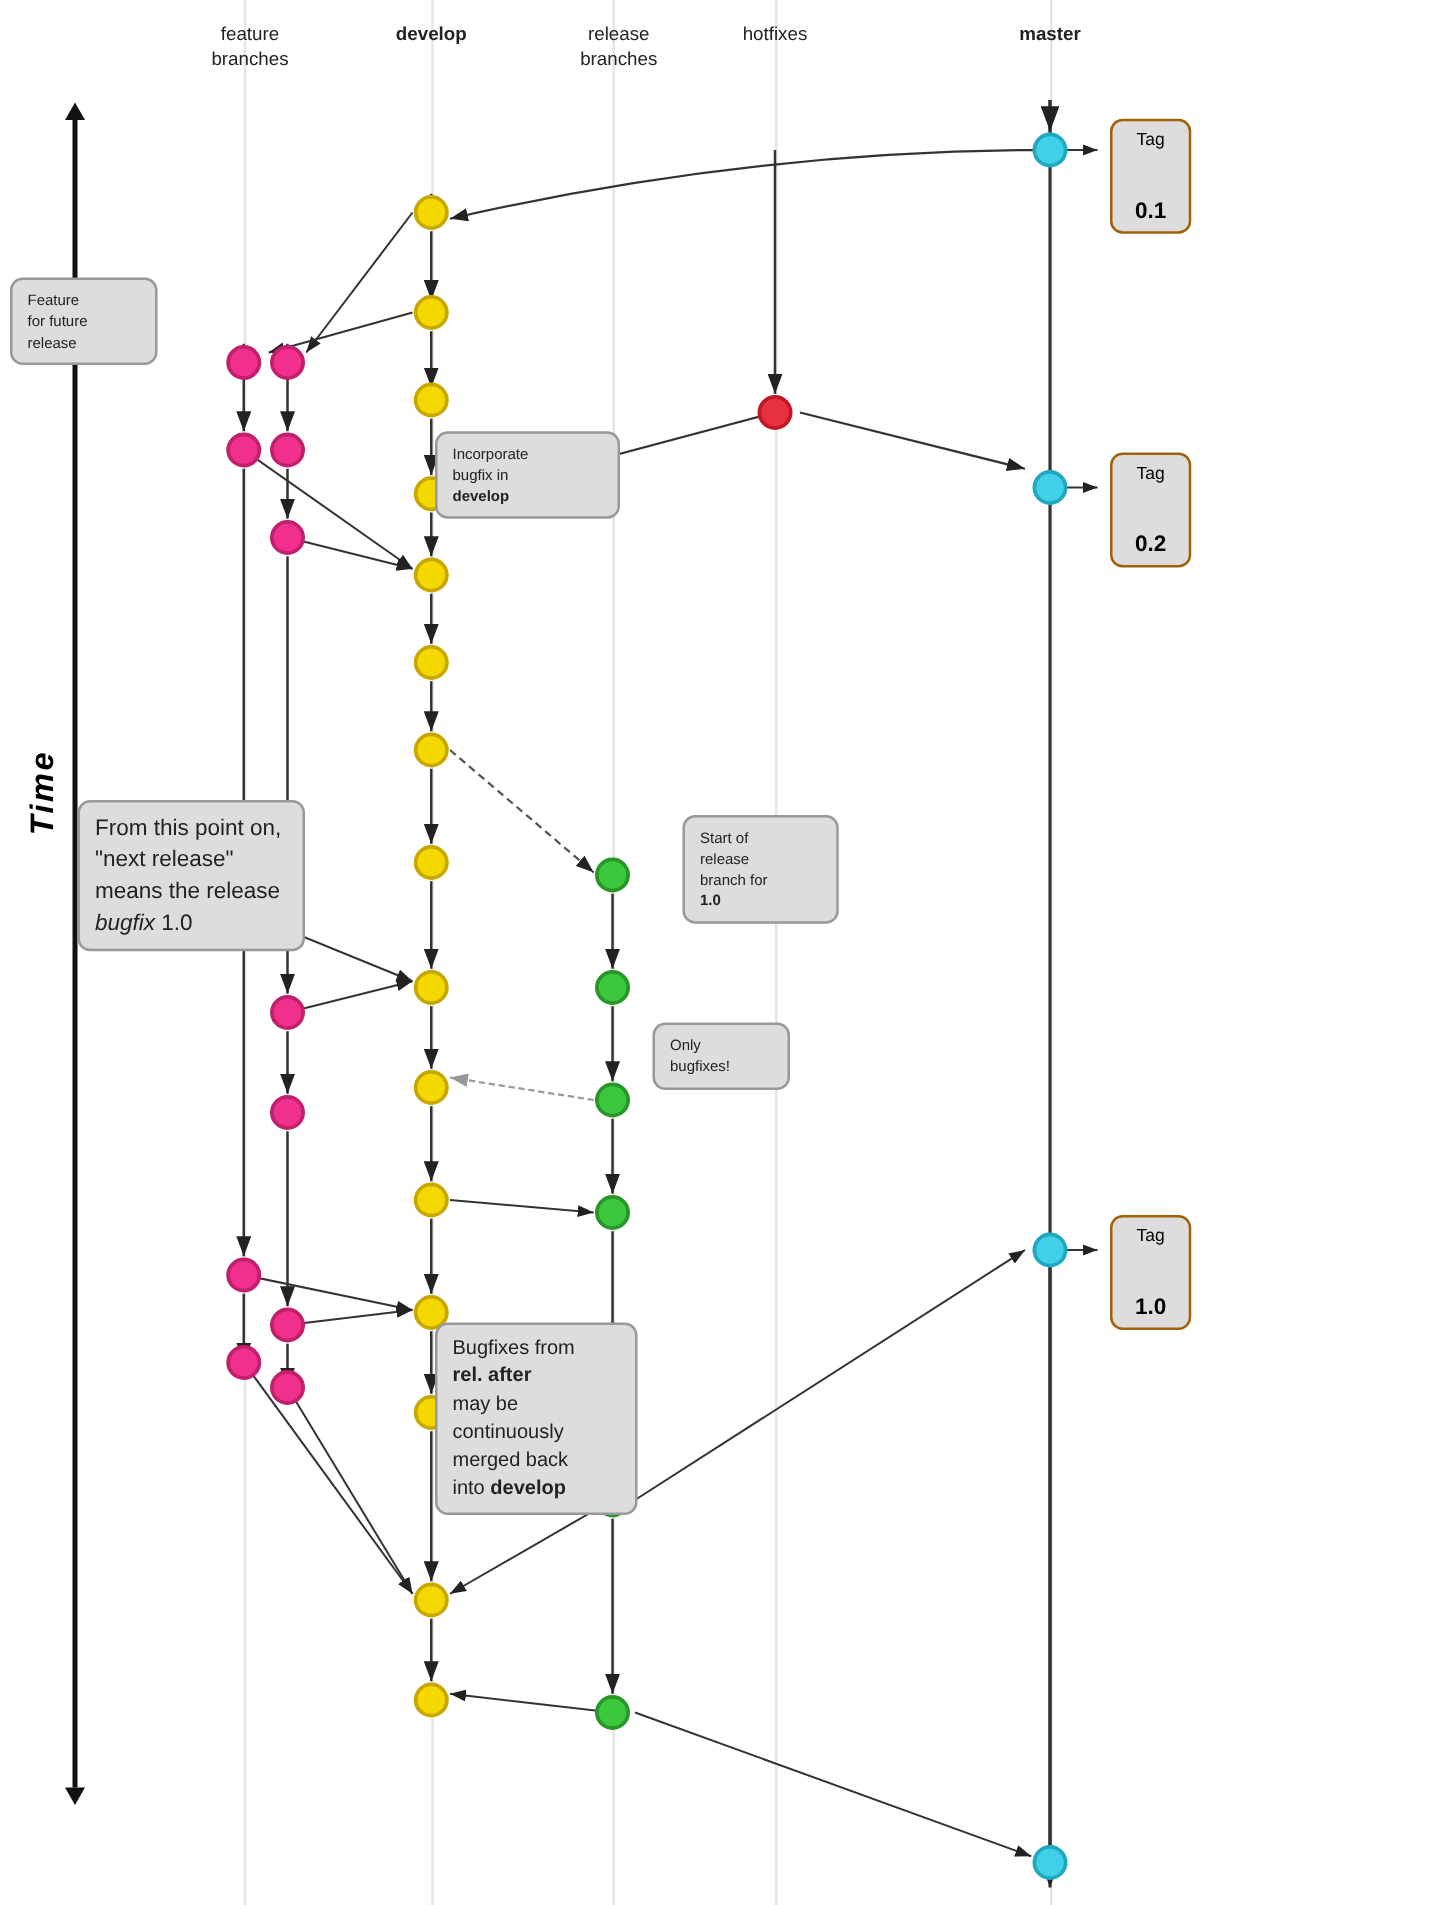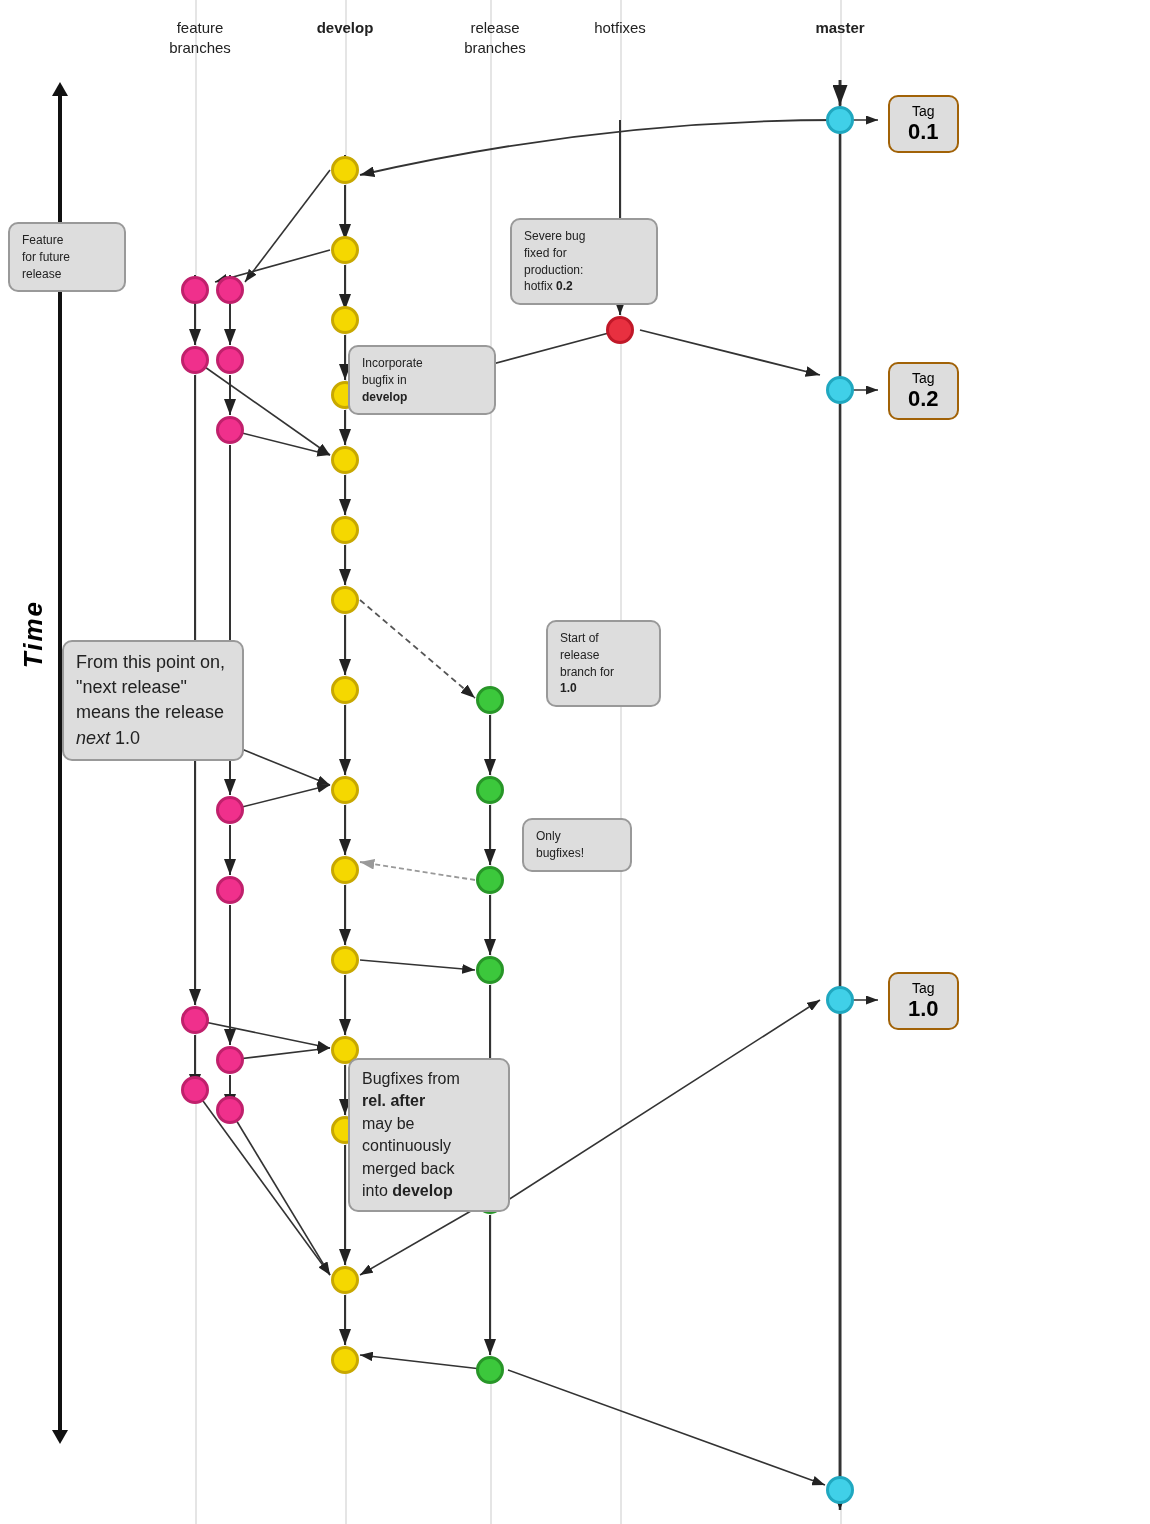--- a/index.html
+++ b/index.html
@@ -113,23 +113,24 @@
       position: absolute;
       background: #ddd;
       border: 2px solid #a16207;
       border-radius: 10px;
       padding: 6px 18px;
       font-size: 14px;
       text-align: center;
       z-index: 20;
     }
     .tag-box .tag-num {
-      font-size: 22px;
+      font-size: 18px;
       font-weight: 900;
       display: block;
+      margin-top: 39px;
     }
 
     
     svg.arrows {
       position: absolute;
       top: 0;
       left: 0;
       width: 1150px;
       height: 1524px;
       pointer-events: none;
@@ -298,34 +299,31 @@
   </div>
   <div class="tag-box" style="left:888px; top:972px;">
     Tag<br><span class="tag-num">1.0</span>
   </div>
 
   <div class="callout" style="left:8px; top:222px; width:118px; font-size:12px;">
     Feature<br>for future<br>release
   </div>
 
 
-  <div class="callout" style="left:510px; top:218px; width:148px; font-size:12px;">
-    Severe bug<br>fixed for<br>production:<br>hotfix <b>0.2</b>
-  </div>
 
   <div class="callout" style="left:348px; top:345px; width:148px; font-size:12px;">
     Incorporate<br>bugfix in<br><b>develop</b>
   </div>
 
-  <div class="callout" style="left:546px; top:620px; width:115px; font-size:12px;">
+  <div class="callout" style="left:546px; top:652px; width:125px; font-size:12px;">
     Start of<br>release<br>branch for<br><b>1.0</b>
   </div>
 
   <div class="callout" style="left:62px; top:640px; width:182px; font-size:18px;">
-    From this point on,<br>"next release"<br>means the release<br><i>next</i> 1.0
+    From this point on,<br>"next release"<br>means the release<br><i>bugfix</i> 1.0
   </div>
 
   <div class="callout" style="left:522px; top:818px; width:110px; font-size:12px;">
     Only<br>bugfixes!
   </div>
 
   <div class="callout" style="left:348px; top:1058px; width:162px; font-size:16px;">
     Bugfixes from<br><b>rel. after</b><br>may be<br>continuously<br>merged back<br>into <b>develop</b>
   </div>
 

